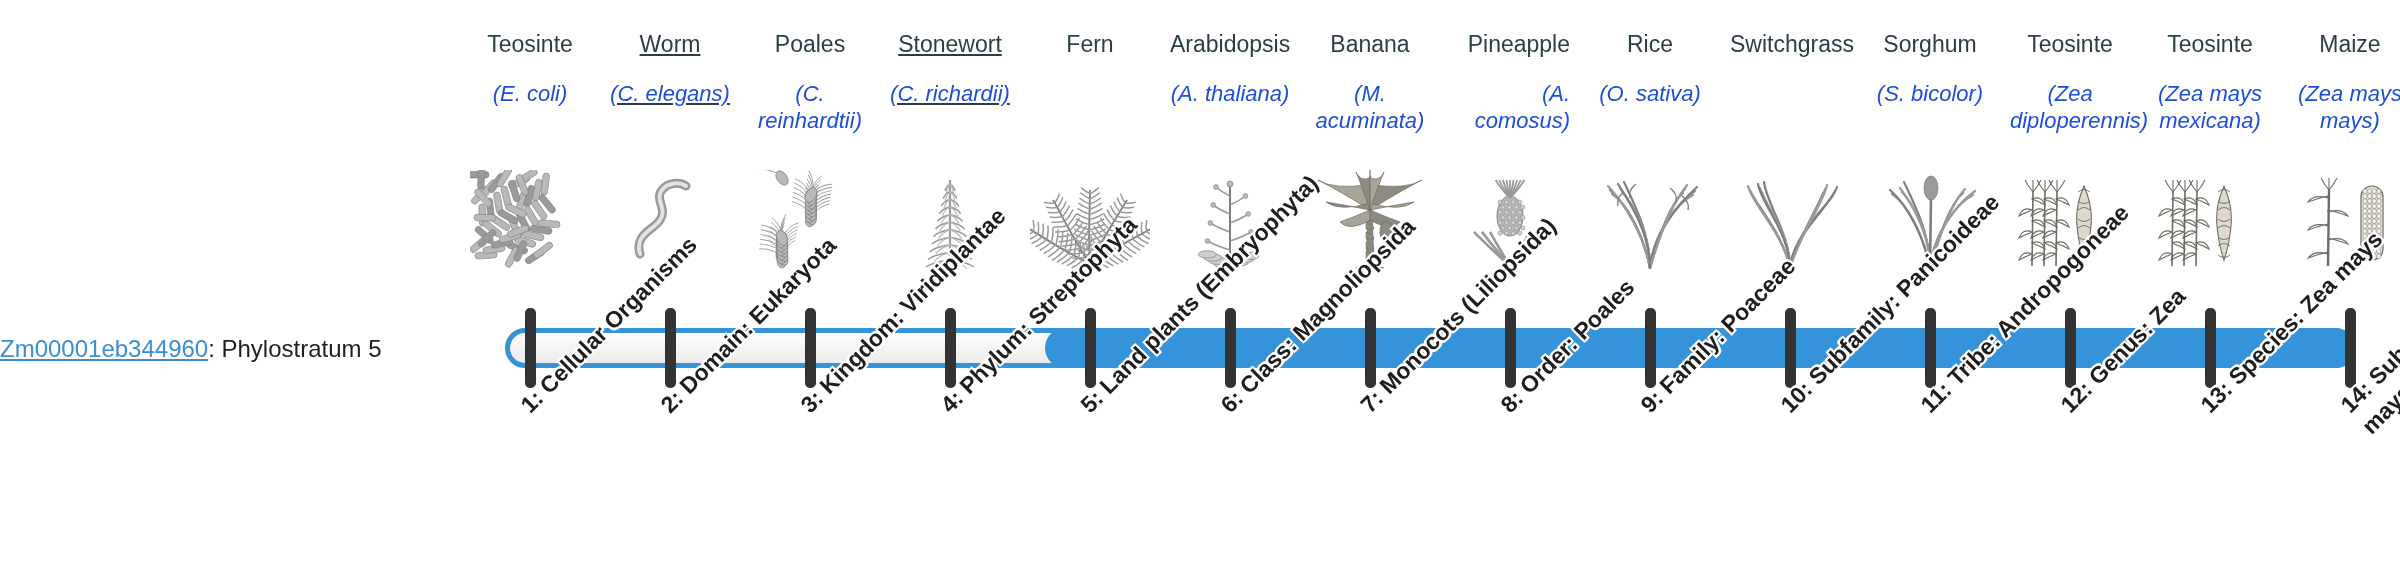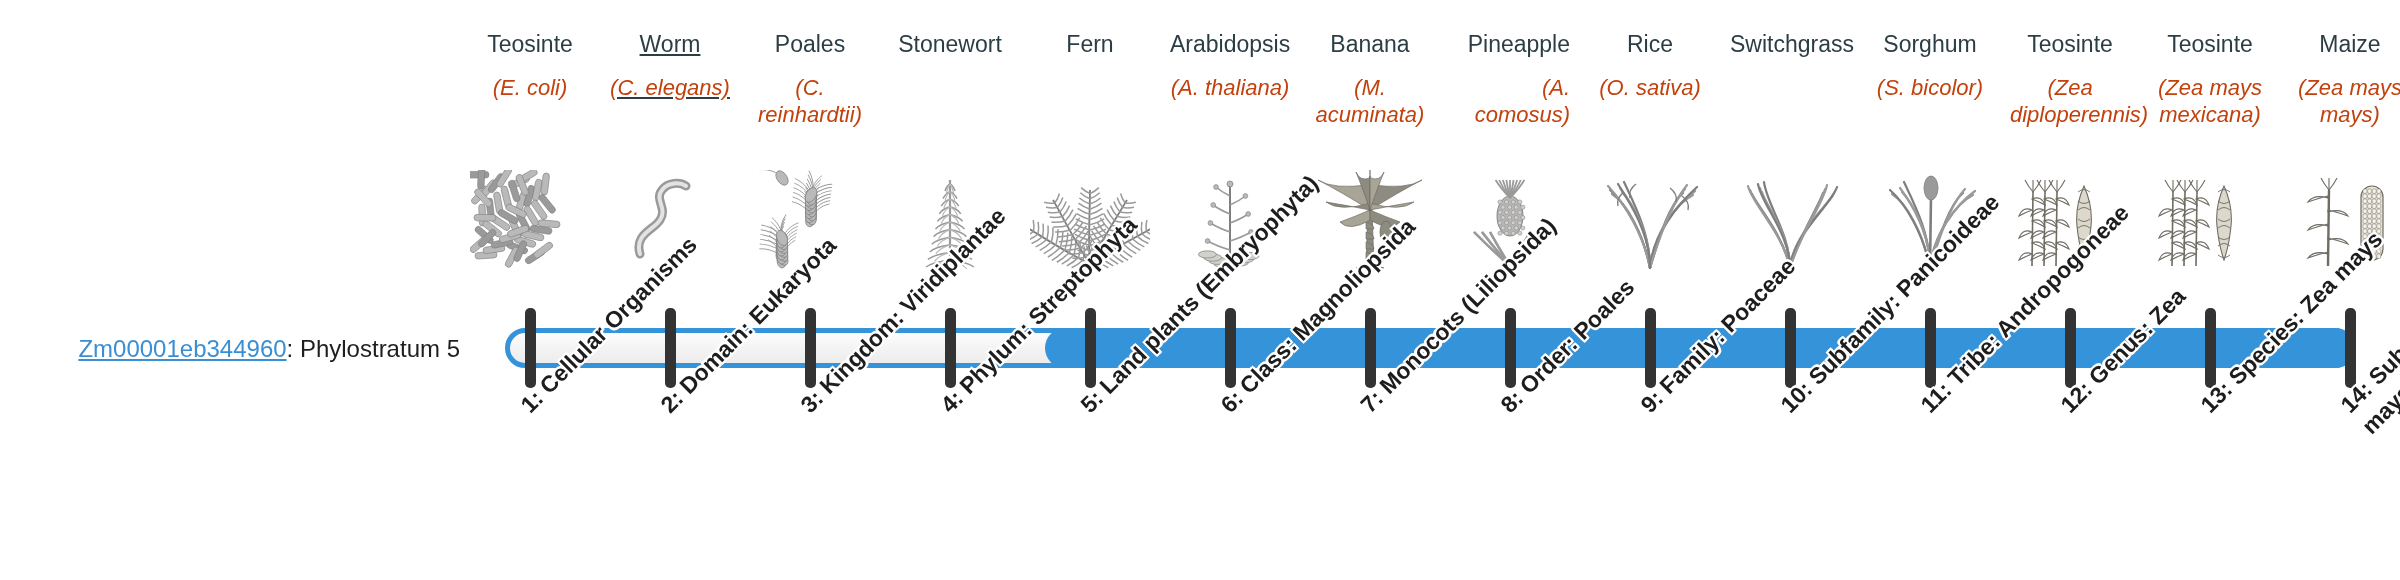--- a/index.html
+++ b/index.html
@@ -9,21 +9,20 @@
     font-family:"Liberation Sans","DejaVu Sans",sans-serif;
     color:#2c3e45;
     overflow:hidden;
     position:relative;
   }
   #stage{position:absolute;left:0;top:0;width:2400px;height:580px;}
   #gene-label{
     position:absolute;
     left:0;top:334px;
     width:460px;
-    text-align:right;
     font-size:24px;
     line-height:30px;
     white-space:nowrap;
     color:#1f1f1f;
   }
   #gene-label .gene-id{
     color:#3a8fd4;
     text-decoration:underline;
     cursor:pointer;
   }
@@ -39,22 +38,22 @@
     font-size:23px;
     line-height:28px;
     color:#2c3e45;
     height:30px;
     white-space:nowrap;
   }
   .sci{
     font-size:22px;
     line-height:27px;
     font-style:italic;
-    color:#c2410c;
-    margin-top:14px;
+    color:#1d4ed8;
+    margin-top:20px;
     height:56px;
   }
   .art{
     position:absolute;
     top:140px;
     left:0;
     width:120px;
     height:100px;
   }
   .art svg{display:block;margin:0 auto;}
@@ -404,22 +403,23 @@
           <path d="M2 -8 C6 -16 10 -18 13 -20" fill="none" stroke="#9a9a9a" stroke-width="0.9"></path>
         </g>
             <g transform="translate(61,25) rotate(30)">
           <ellipse rx="5" ry="8" fill="#b9b9b9" stroke="#7e7e7e" stroke-width="0.7"></ellipse>
           <path d="M-2 -8 C-7 -16 -11 -18 -14 -20" fill="none" stroke="#9a9a9a" stroke-width="0.9"></path>
           <path d="M2 -8 C6 -16 10 -18 13 -20" fill="none" stroke="#9a9a9a" stroke-width="0.9"></path>
         </g>
           </svg>
         </div>
       </div>
-      <div class="col" style="left: 890px;">
+      <div class="col" style="left: 890px; text-decoration: underline;">
         <div class="common">Stonewort</div>
+        <div class="sci">(C. richardii)</div>
         <div class="art">
           <svg width="120" height="100" viewBox="0 0 120 100">
             <path d="M60 98 L60 10" stroke="#9a9a9a" stroke-width="2.2" fill="none"></path>
             <path d="M60 14 q -3.5 2 -5 7" stroke="#9a9a9a" stroke-width="1.5" fill="none"></path>
             <path d="M60 14 q -2.5 3 -3.5 9" stroke="#b9b9b9" stroke-width="1.2" fill="none"></path>
             <path d="M60 14 q 3.5 2 5 7" stroke="#9a9a9a" stroke-width="1.5" fill="none"></path>
             <path d="M60 14 q 2.5 3 3.5 9" stroke="#b9b9b9" stroke-width="1.2" fill="none"></path>
             <path d="M60 21.6 q -4.83 2 -6.9 7" stroke="#9a9a9a" stroke-width="1.5" fill="none"></path>
             <path d="M60 21.6 q -3.45 3 -4.83 9" stroke="#b9b9b9" stroke-width="1.2" fill="none"></path>
             <path d="M60 21.6 q 4.83 2 6.9 7" stroke="#9a9a9a" stroke-width="1.5" fill="none"></path>

